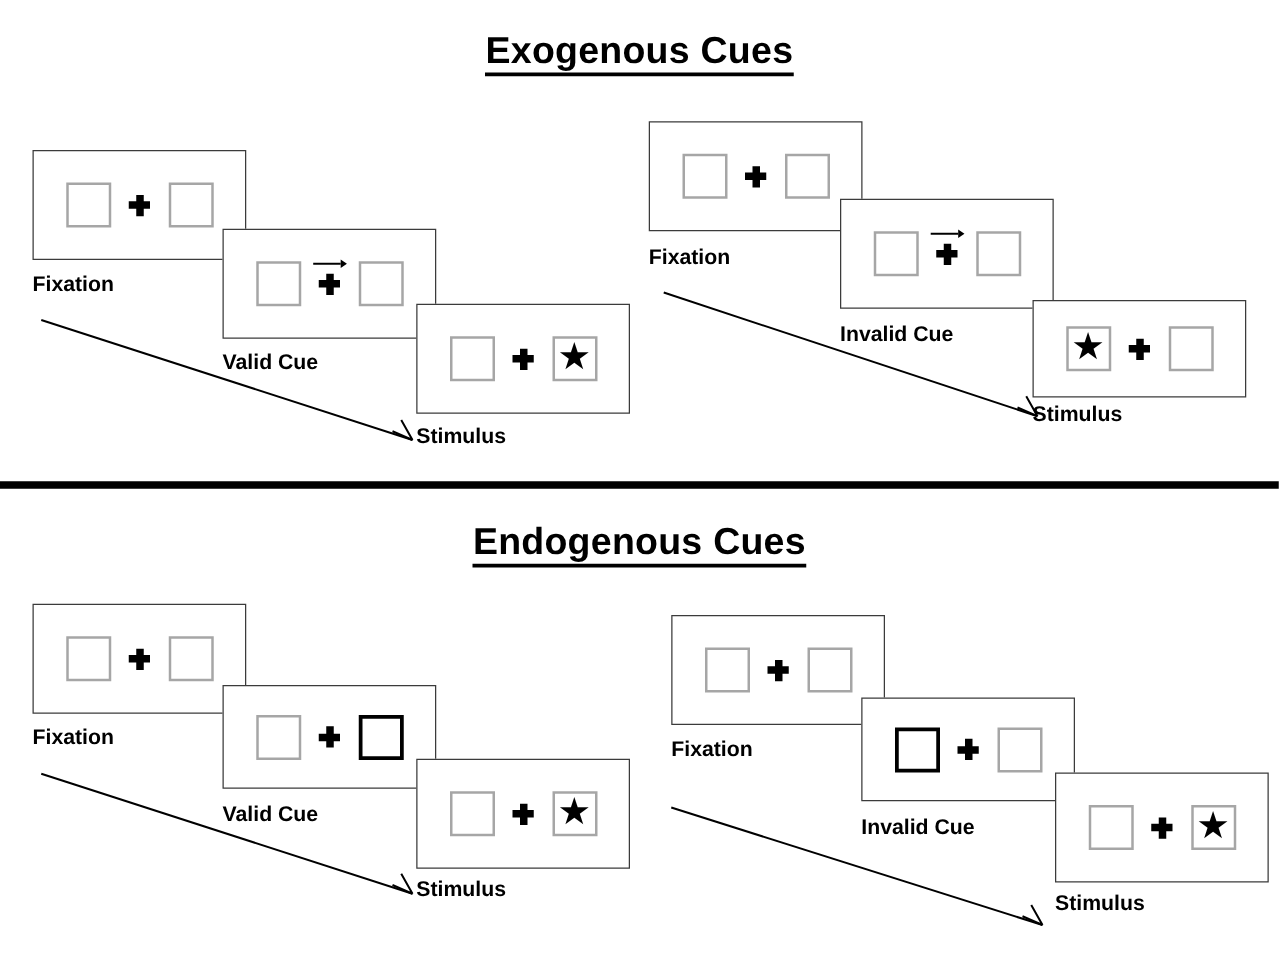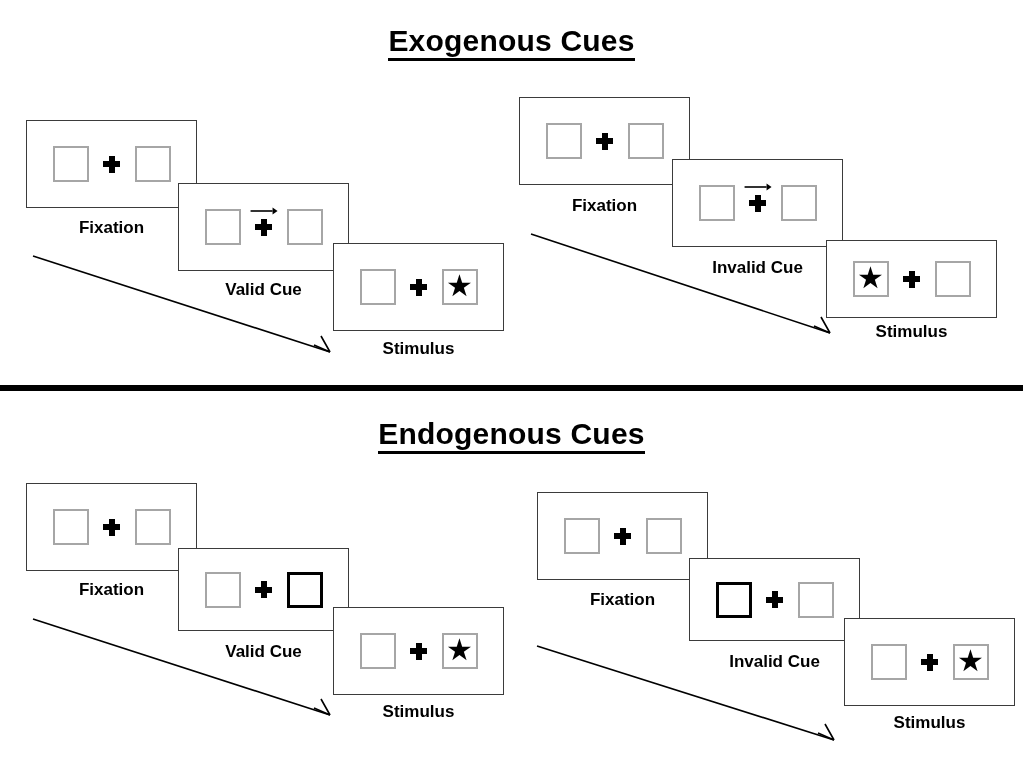--- a/index.html
+++ b/index.html
@@ -133,21 +133,21 @@
   }
   .arrow-cue svg { display: block; overflow: visible; }
 
   
   .caption {
     position: absolute;
     font-weight: bold;
     font-size: 17px;
     color: #000;
     white-space: nowrap;
-    text-align: center;
+    text-align: left;
   }
 
   
   .time-arrow {
     position: absolute;
     pointer-events: none;
   }
   .time-arrow svg { display: block; overflow: visible; }
 </style>
 </head>

